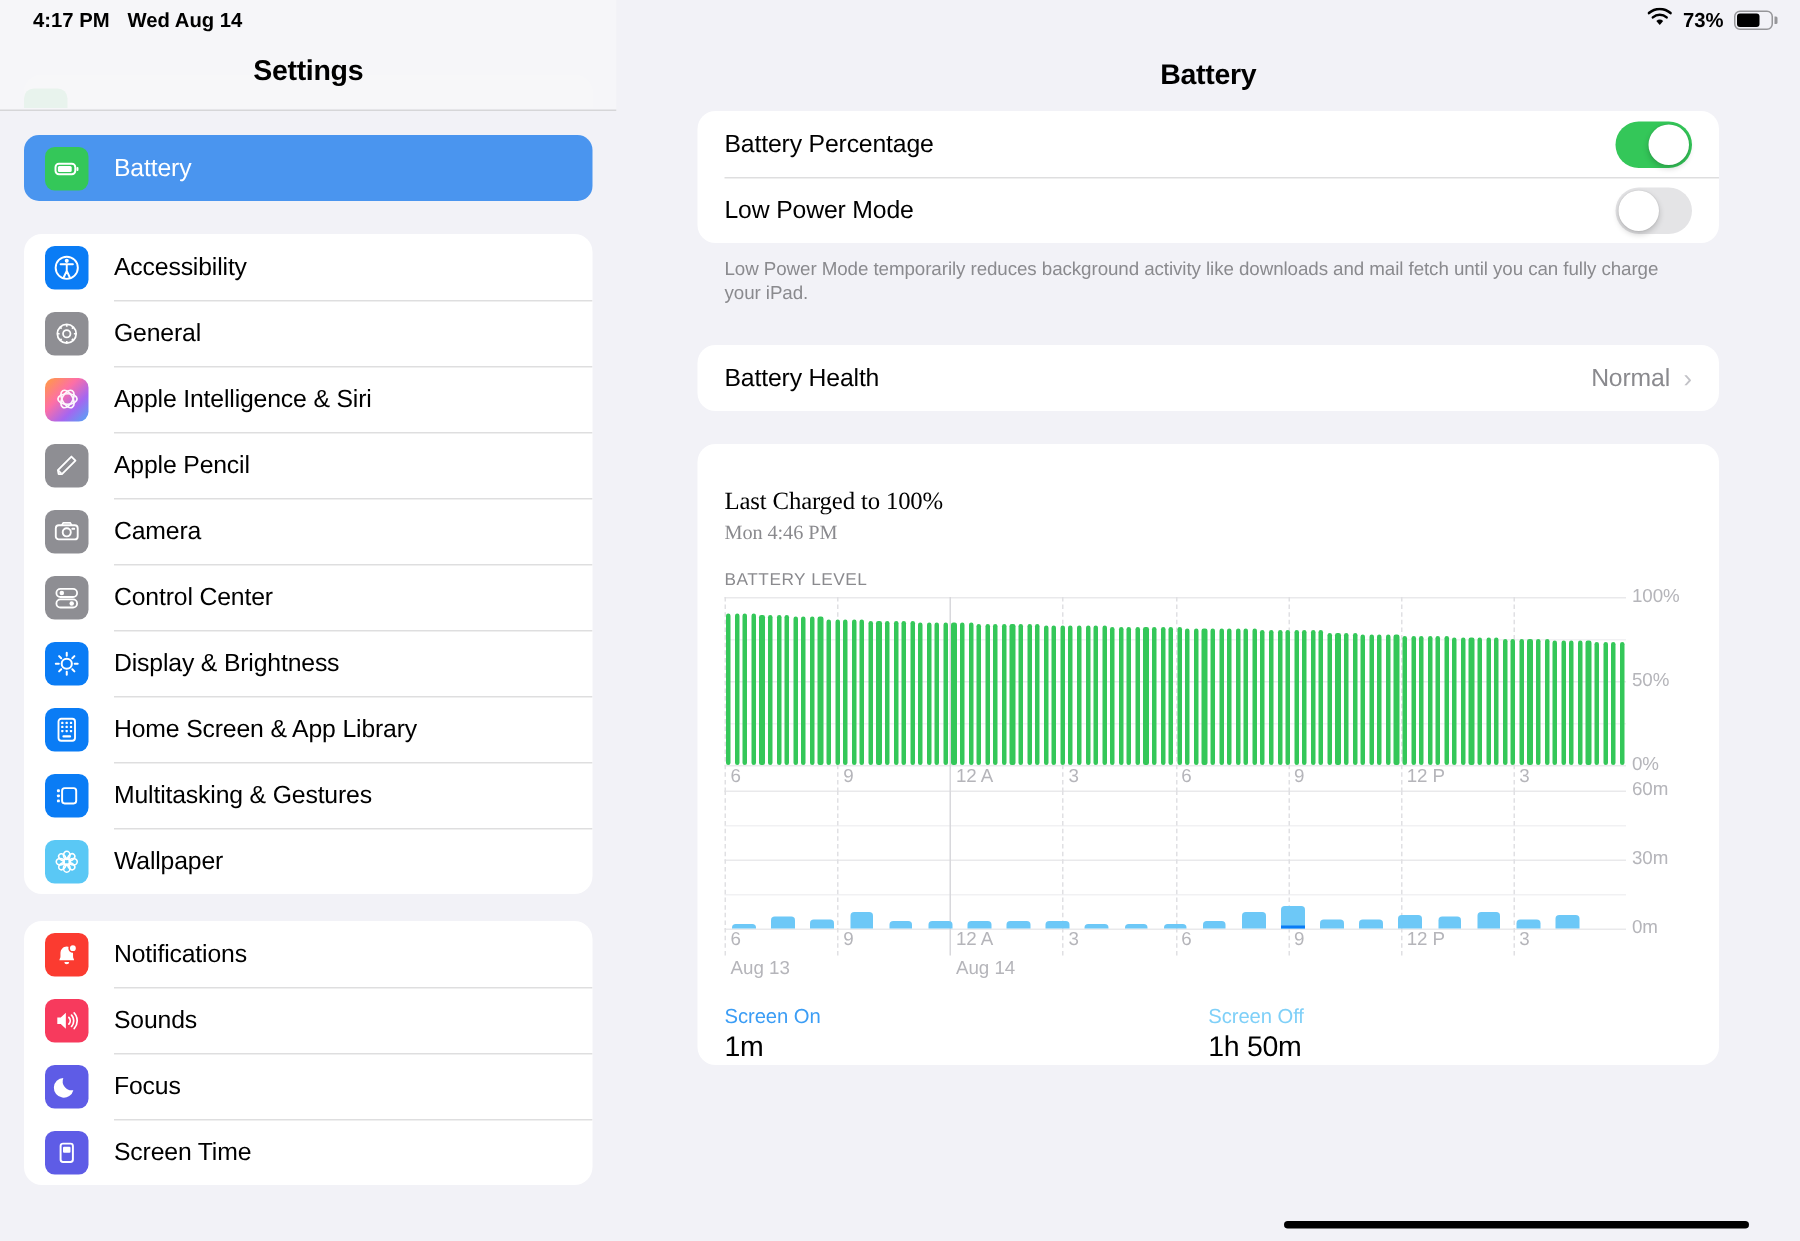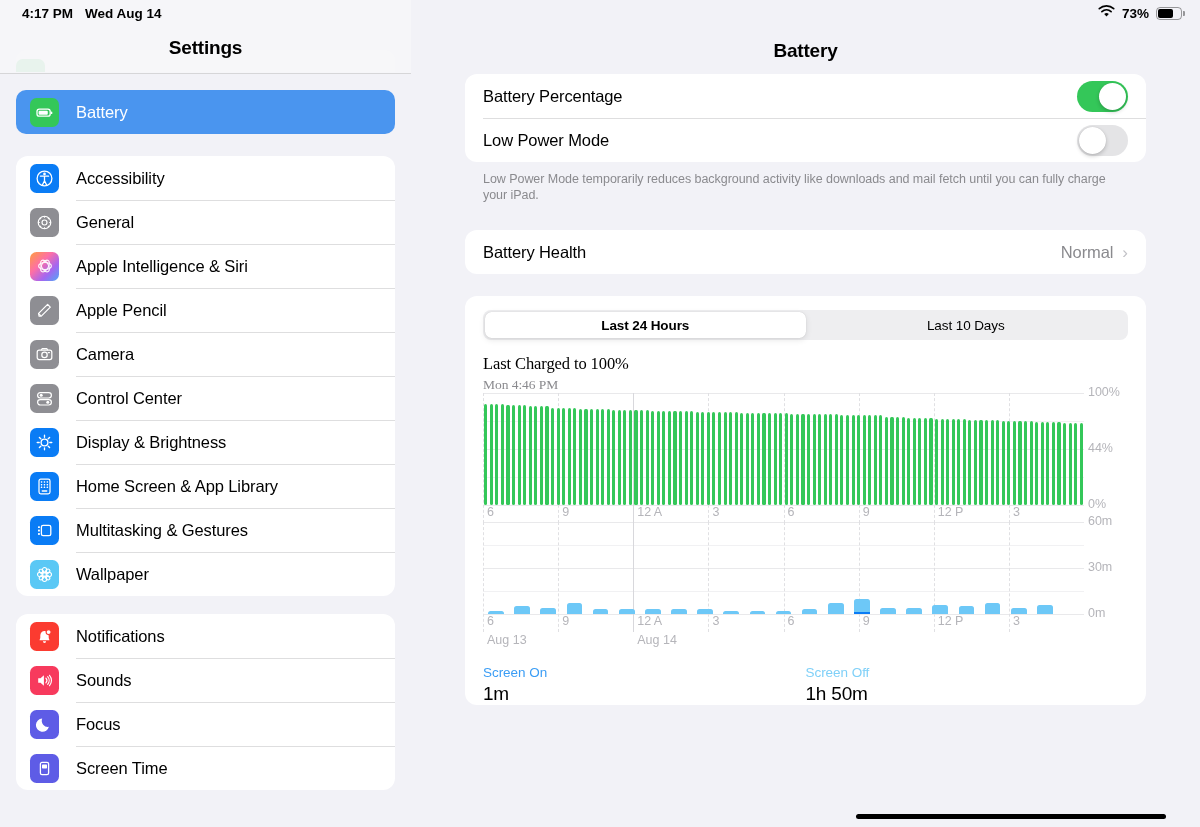--- a/index.html
+++ b/index.html
@@ -483,39 +483,36 @@
             <span class="cr-value">Normal</span>
             <span class="chev">›</span>
           </span>
         </div>
       </div>
 
       <div class="spacer-md"></div>
 
       <div class="usage-card">
 
-        <div class="seg">
-          <div class="seg-item active">Last 24 Hours</div>
-          <div class="seg-item">Last 10 Days</div>
-        </div>
 
         <div class="charged">
           <div class="charged-title">Last Charged to 100%</div>
           <div class="charged-sub">Mon 4:46 PM</div>
         </div>
 
+        <div class="sec-title">BATTERY LEVEL</div>
         <div class="chart-wrap">
           <div class="plot" id="battery-plot" style="height:112px">
               <div class="gridline" style="top: 112px;"></div>
               <div class="gridline" style="top: 56px;"></div>
               <div class="gridline" style="top: 0px;"></div>
               <div class="gridline faint" style="top: 84px;"></div>
               <div class="gridline faint" style="top: 28px;"></div>
               <div class="ylab" style="top: 104px;">0%</div>
-              <div class="ylab" style="top: 48px;">44%</div>
+              <div class="ylab" style="top: 48px;">50%</div>
               <div class="ylab" style="top: -8px;">100%</div>
               <div class="vline dashed" style="left: 0px; height: 130px;"></div>
               <div class="vline dashed" style="left: 75.125px; height: 130px;"></div>
               <div class="vline solid" style="left: 150.25px; height: 130px;"></div>
               <div class="vline dashed" style="left: 225.375px; height: 130px;"></div>
               <div class="vline dashed" style="left: 300.5px; height: 130px;"></div>
               <div class="vline dashed" style="left: 375.625px; height: 130px;"></div>
               <div class="vline dashed" style="left: 450.75px; height: 130px;"></div>
               <div class="vline dashed" style="left: 525.875px; height: 130px;"></div>
               <div class="bars" style="height: 112px;">

